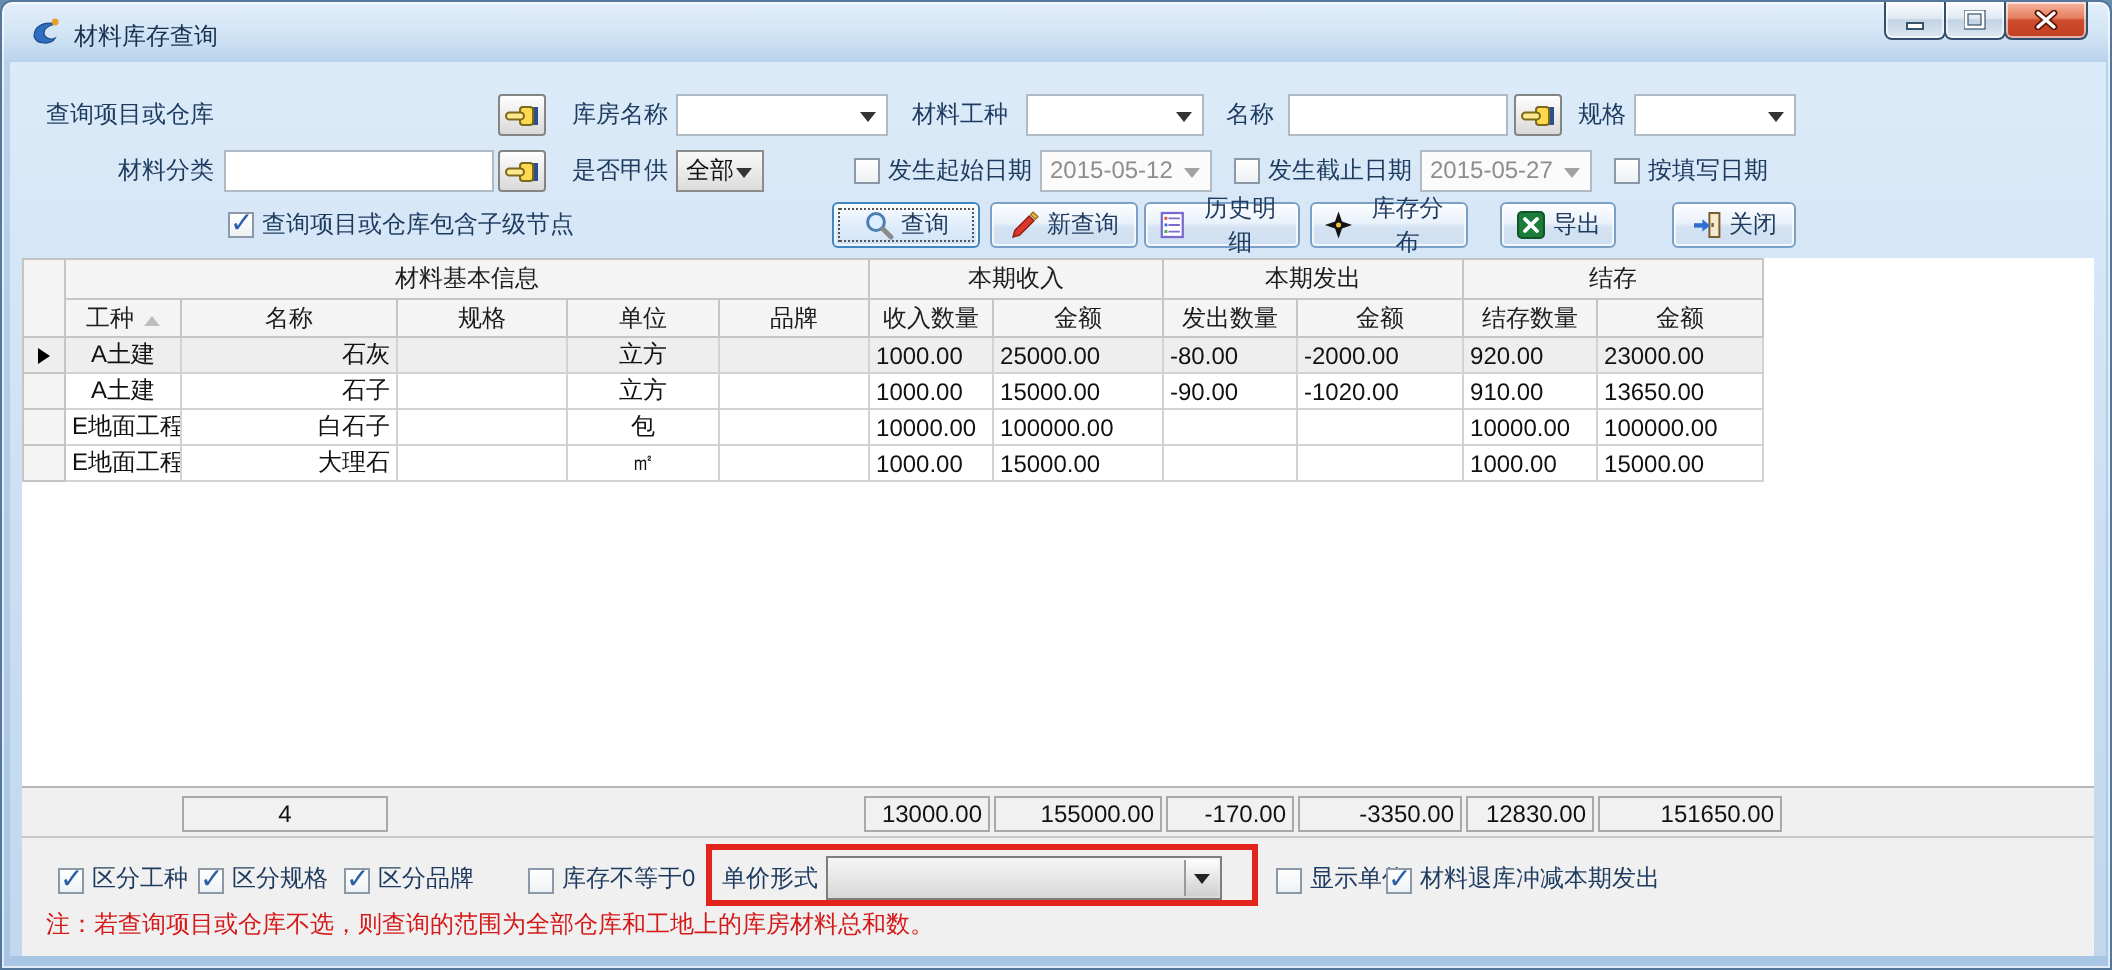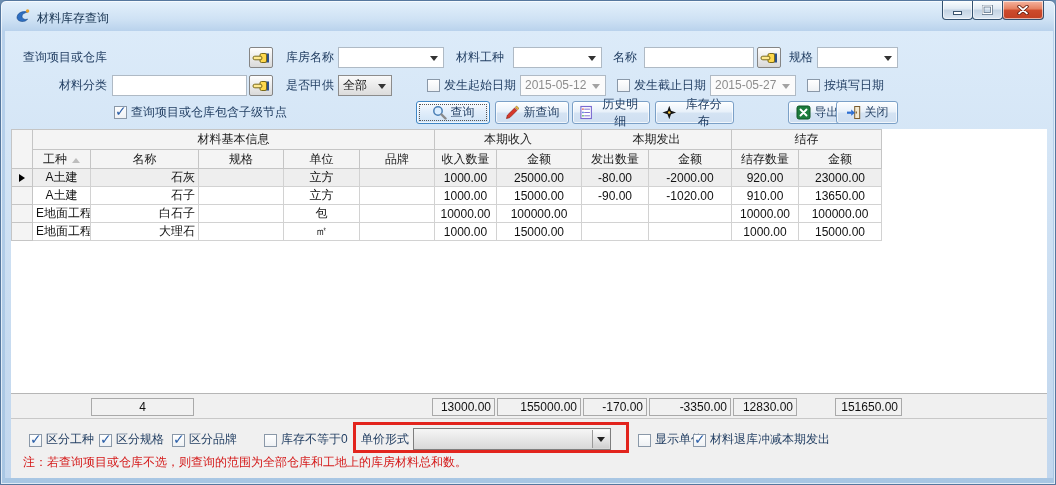--- a/index.html
+++ b/index.html
@@ -48,21 +48,21 @@
     background:linear-gradient(#fdfeff,#e2eefb 45%,#cfe3f6);}
   
   .gridwrap{position:absolute;left:10px;top:128px;width:1036px;height:264px;background:#fff;overflow:hidden;}
   table.grid{border-collapse:collapse;table-layout:fixed;width:870px;}
   .grid th,.grid td{border:1px solid #d2d2d2;padding:0 3px;height:17px;overflow:hidden;
     white-space:nowrap;font-weight:normal;font-size:12px;color:#111;}
   .grid th{background:#f4f4f4;border-color:#c5c5c5;color:#1c1c1c;height:19px;}
   .grid tr.ghead th{height:20px;}
   .grid td.sel{background:#f4f4f4;border-color:#c5c5c5;}
   .grid tr.current td{background:#eeeeee;}
-  .grid .c{text-align:center;}.grid .l{text-align:right;}.grid .r{text-align:center;}
+  .grid .c{text-align:center;}.grid .l{text-align:right;}.grid .r{text-align:left;}
   .rowptr{display:inline-block;width:0;height:0;border-left:6px solid #000;
     border-top:4px solid transparent;border-bottom:4px solid transparent;}
   .sort{display:inline-block;width:0;height:0;border-left:4px solid transparent;
     border-right:4px solid transparent;border-bottom:5px solid #bdbdbd;margin-left:5px;}
   
   .sumstrip{position:absolute;left:10px;top:392px;width:1036px;height:26px;background:#f0f0f0;
     border-top:1px solid #b6b6b6;border-bottom:1px solid #c8c8c8;}
   .sumbox{position:absolute;top:4px;height:18px;border:1px solid #a9a9a9;background:#f1f1f1;
     line-height:16px;text-align:right;padding:0 3px;color:#111;}
   
@@ -140,21 +140,21 @@
   <span class="lbl r-align" style="left:21px;top:74px;width:85px;">材料分类</span>
   <input class="inp" style="left: 111px; top: 74px; width: 135px;" value="">
   <button class="handbtn" style="left:248px;top:74px;">
     <svg width="18" height="14" viewBox="0 0 18 14">
         <rect x="14" y="2.5" width="3" height="9" fill="#2d4f8a"></rect>
         <rect x="8" y="2.5" width="6.5" height="9" rx="1.5" fill="#ffd84d" stroke="#7a6a1a"></rect>
         <rect x="1" y="5.2" width="9" height="3.6" rx="1.8" fill="#ffe98f" stroke="#7a6a1a"></rect>
       </svg>
   </button>
   <span class="lbl" style="left:285px;top:74px;">是否甲供</span>
-  <div class="combo classic" style="left:337px;top:74px;width:54px;"><span>全部</span><span class="arr"></span></div>
+  <div class="combo classic" style="left:337px;top:74px;width:44px;"><span>全部</span><span class="arr"></span></div>
   <span class="cb" style="left:426px;top:78px;"></span>
   <span class="lbl" style="left:443px;top:74px;">发生起始日期</span>
   <div class="combo dis" style="left:519px;top:74px;width:86px;"><span>2015-05-12</span><span class="arr"></span></div>
   <span class="cb" style="left:616px;top:78px;"></span>
   <span class="lbl" style="left:633px;top:74px;">发生截止日期</span>
   <div class="combo dis" style="left:709px;top:74px;width:86px;"><span>2015-05-27</span><span class="arr"></span></div>
   <span class="cb" style="left:806px;top:78px;"></span>
   <span class="lbl" style="left:823px;top:74px;">按填写日期</span>
 
   <span class="cb on" style="left:113px;top:105px;"></span>
@@ -187,21 +187,21 @@
       </svg>
     <span>历史明细</span>
   </button>
   <button class="btn" style="left:654px;width:79px;">
     <svg width="15" height="15" viewBox="0 0 15 15">
         <path d="M7.5 0.5 L9.3 5.7 L14.5 7.5 L9.3 9.3 L7.5 14.5 L5.7 9.3 L0.5 7.5 L5.7 5.7 Z" fill="#141414"></path>
         <circle cx="7.5" cy="7.5" r="1.3" fill="#f2c13a"></circle>
       </svg>
     <span>库存分布</span>
   </button>
-  <button class="btn" style="left:749px;width:58px;margin-left:38px;">
+  <button class="btn" style="left:749px;width:58px;">
     <svg width="15" height="15" viewBox="0 0 15 15">
         <rect x="1" y="1" width="13" height="13" rx="2" fill="#1c7c3c" stroke="#0e5424"></rect>
         <path d="M4.5 4.5 L10.5 10.5 M10.5 4.5 L4.5 10.5" stroke="#fff" stroke-width="1.9" stroke-linecap="round"></path>
       </svg>
     <span>导出</span>
   </button>
   <button class="btn" style="left:835px;width:62px;">
     <svg width="15" height="15" viewBox="0 0 15 15">
         <rect x="8.7" y="1.5" width="5" height="12" fill="#f3ead2" stroke="#7b5c2e"></rect>
         <rect x="9.7" y="6.5" width="1.2" height="2" fill="#7b5c2e"></rect>
@@ -308,21 +308,21 @@
       </table>
   </div>
 
   <div class="sumstrip">
     <div class="sumbox" style="left:80px;width:103px;text-align:center;">4</div>
     <div class="sumbox" style="left:421px;width:63px;">13000.00</div>
     <div class="sumbox" style="left:486px;width:84px;">155000.00</div>
     <div class="sumbox" style="left:572px;width:64px;">-170.00</div>
     <div class="sumbox" style="left:638px;width:82px;">-3350.00</div>
     <div class="sumbox" style="left:722px;width:64px;">12830.00</div>
-    <div class="sumbox" style="left:824px;width:67px;">151650.00</div>
+    <div class="sumbox" style="left:788px;width:92px;">151650.00</div>
   </div>
 
   <div class="footer">
     <span class="cb on" style="left:18px;"></span>
     <span class="lbl" style="left:35px;">区分工种</span>
     <span class="cb on" style="left:88px;"></span>
     <span class="lbl" style="left:105px;">区分规格</span>
     <span class="cb on" style="left:161px;"></span>
     <span class="lbl" style="left:178px;">区分品牌</span>
     <span class="cb" style="left:253px;"></span>

